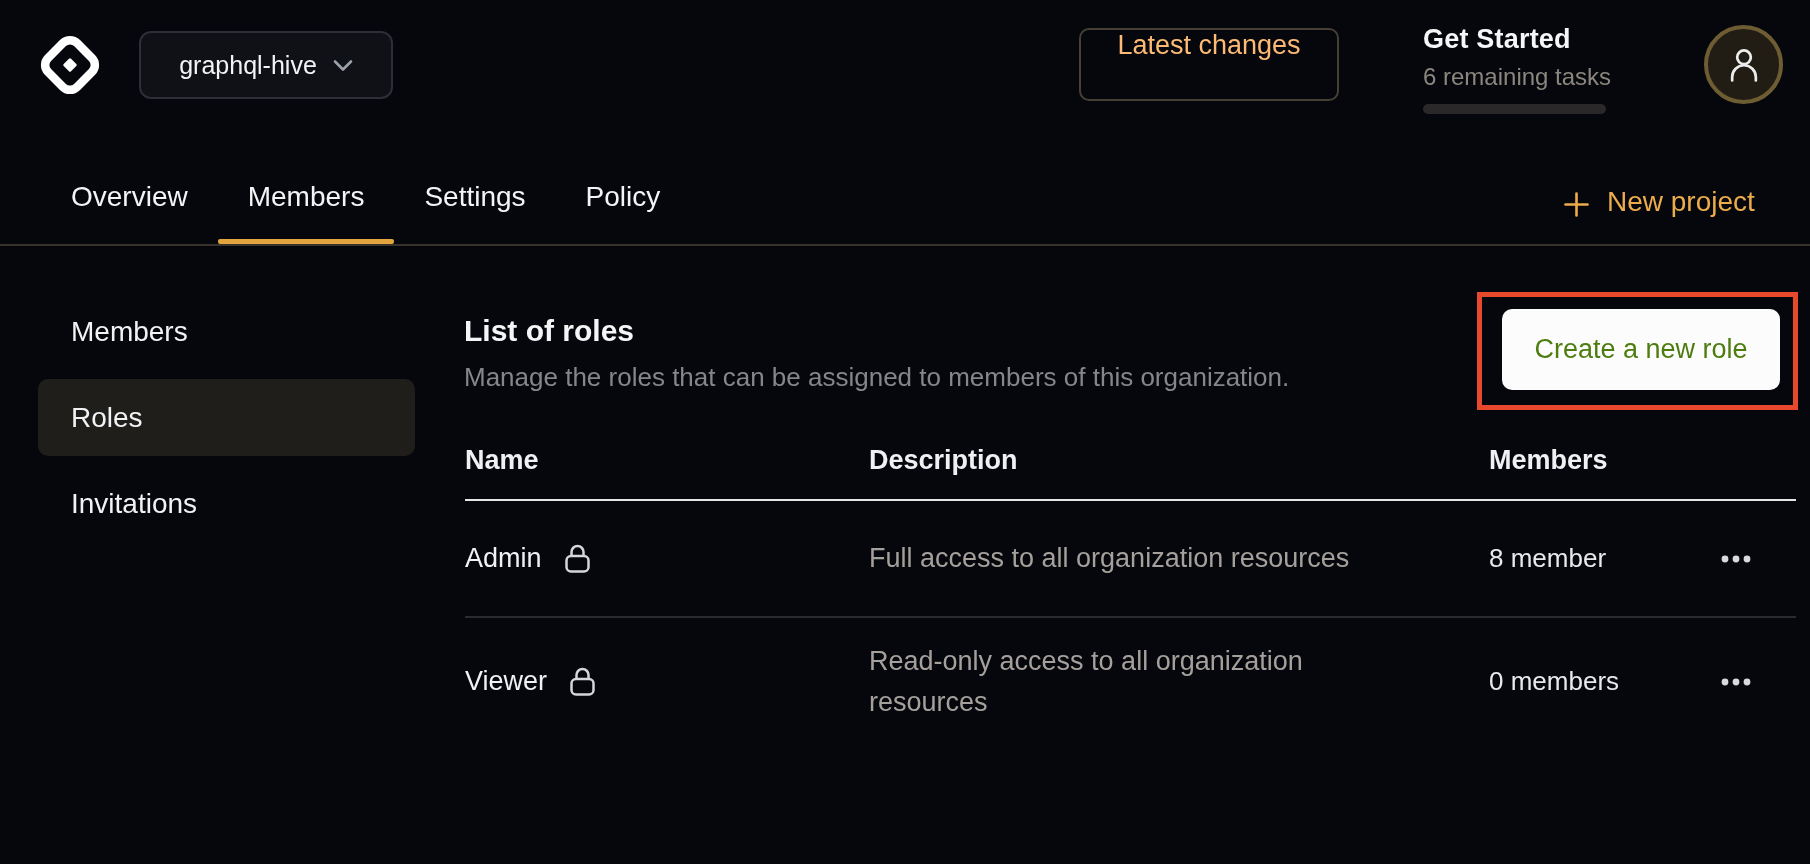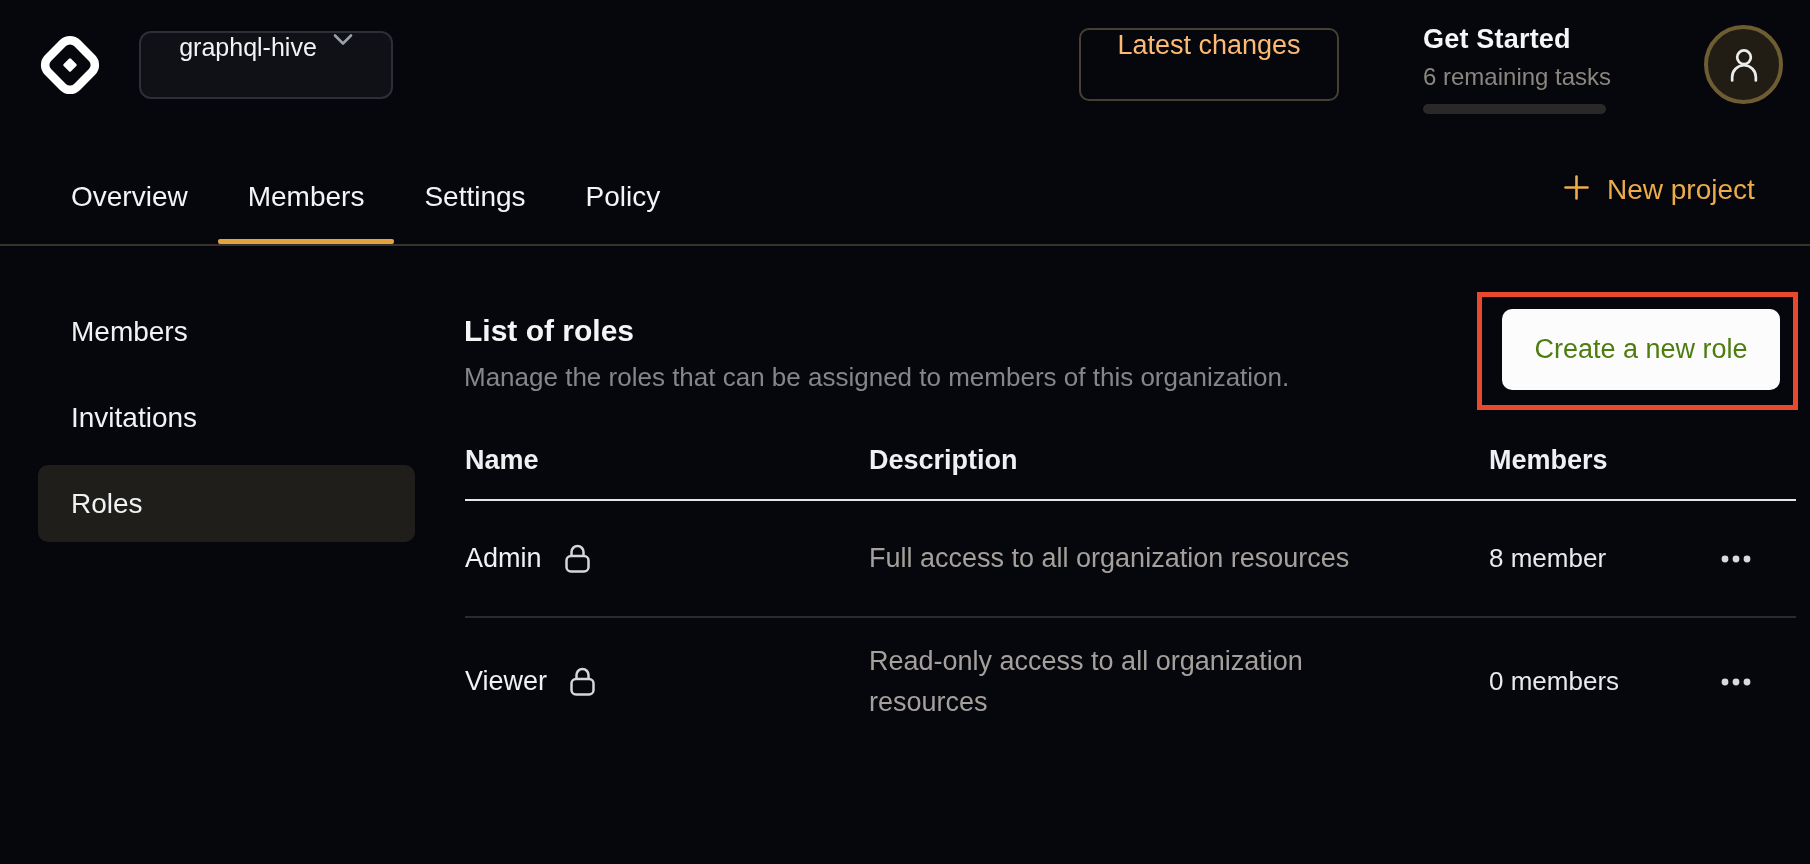--- a/index.html
+++ b/index.html
@@ -5,21 +5,21 @@
   * { margin:0; padding:0; box-sizing:border-box; }
   html,body { background:#05070c; }
   body { font-family:"Liberation Sans","DejaVu Sans",sans-serif; }
   .app { position:relative; width:1810px; height:864px; background:#05070c; overflow:hidden; }
 
   
   .logo { position:absolute; left:38px; top:33px; width:64px; height:64px; }
   .org-btn {
     position:absolute; left:139px; top:31px; width:254px; height:68px;
     background:#101116; border:2px solid #2e2f36; border-radius:12px;
-    display:flex; justify-content:center; gap:16px;
+    display:flex; align-items:center; justify-content:center; gap:16px;
     color:#f2f3f5; font-size:25px; cursor:pointer;
   }
   .latest-btn {
     position:absolute; left:1079px; top:28px; width:260px; height:73px;
     background:transparent; border:2px solid #453f34; border-radius:10px;
     display:flex; align-items:flex-start; justify-content:center;
     color:#fdba74; font-size:27px; cursor:pointer;
   }
   .get-started { position:absolute; left:1423px; top:24px; width:200px; cursor:pointer; }
   .gs-title { font-size:27px; font-weight:600; color:#f5f6f7; letter-spacing:.2px; }
@@ -36,21 +36,21 @@
   .tabs { position:absolute; left:41px; top:150px; height:94px; display:flex; }
   .tab {
     position:relative; padding:0 30px; display:flex; align-items:center;
     font-size:28px; color:#f3f4f6; cursor:pointer;
   }
   .tab .underline { position:absolute; left:0; right:0; bottom:0; height:5px; border-radius:2px; background:transparent; }
   .tab.active .underline { background:#e3a33e; }
   .tabs-divider { position:absolute; left:0; top:244px; width:1810px; height:2px; background:#37322c; }
   .new-project {
     position:absolute; left:1563px; top:174px; height:44px;
-    display:flex; align-items:flex-start; gap:17px;
+    display:flex; align-items:flex-end; gap:17px;
     color:#ecac4b; font-size:28px; font-weight:500; cursor:pointer; background:none; border:none;
     font-family:inherit;
   }
 
   
   .sidebar { position:absolute; left:38px; top:293px; width:377px; display:flex; flex-direction:column; gap:9px; }
   .side-item {
     height:77px; border-radius:10px; display:flex; align-items:center; padding-left:33px;
     font-size:28px; color:#f1f2f4; cursor:pointer;
   }
@@ -149,25 +149,25 @@
     </svg>
     <span>New project</span>
   </button>
 
   <div class="tabs-divider"></div>
 
   <nav class="sidebar">
     <div class="side-item">
       <span>Members</span>
     </div>
+    <div class="side-item active">
+      <span>Roles</span>
+    </div>
     <div class="side-item">
       <span>Invitations</span>
-    </div>
-    <div class="side-item active">
-      <span>Roles</span>
     </div>
   </nav>
 
   <h1 class="page-title">List of roles</h1>
   <p class="page-subtitle">Manage the roles that can be assigned to members of this organization.</p>
 
   <button class="create-btn">Create a new role</button>
   <div class="annotation"></div>
 
   <div class="roles-table">

